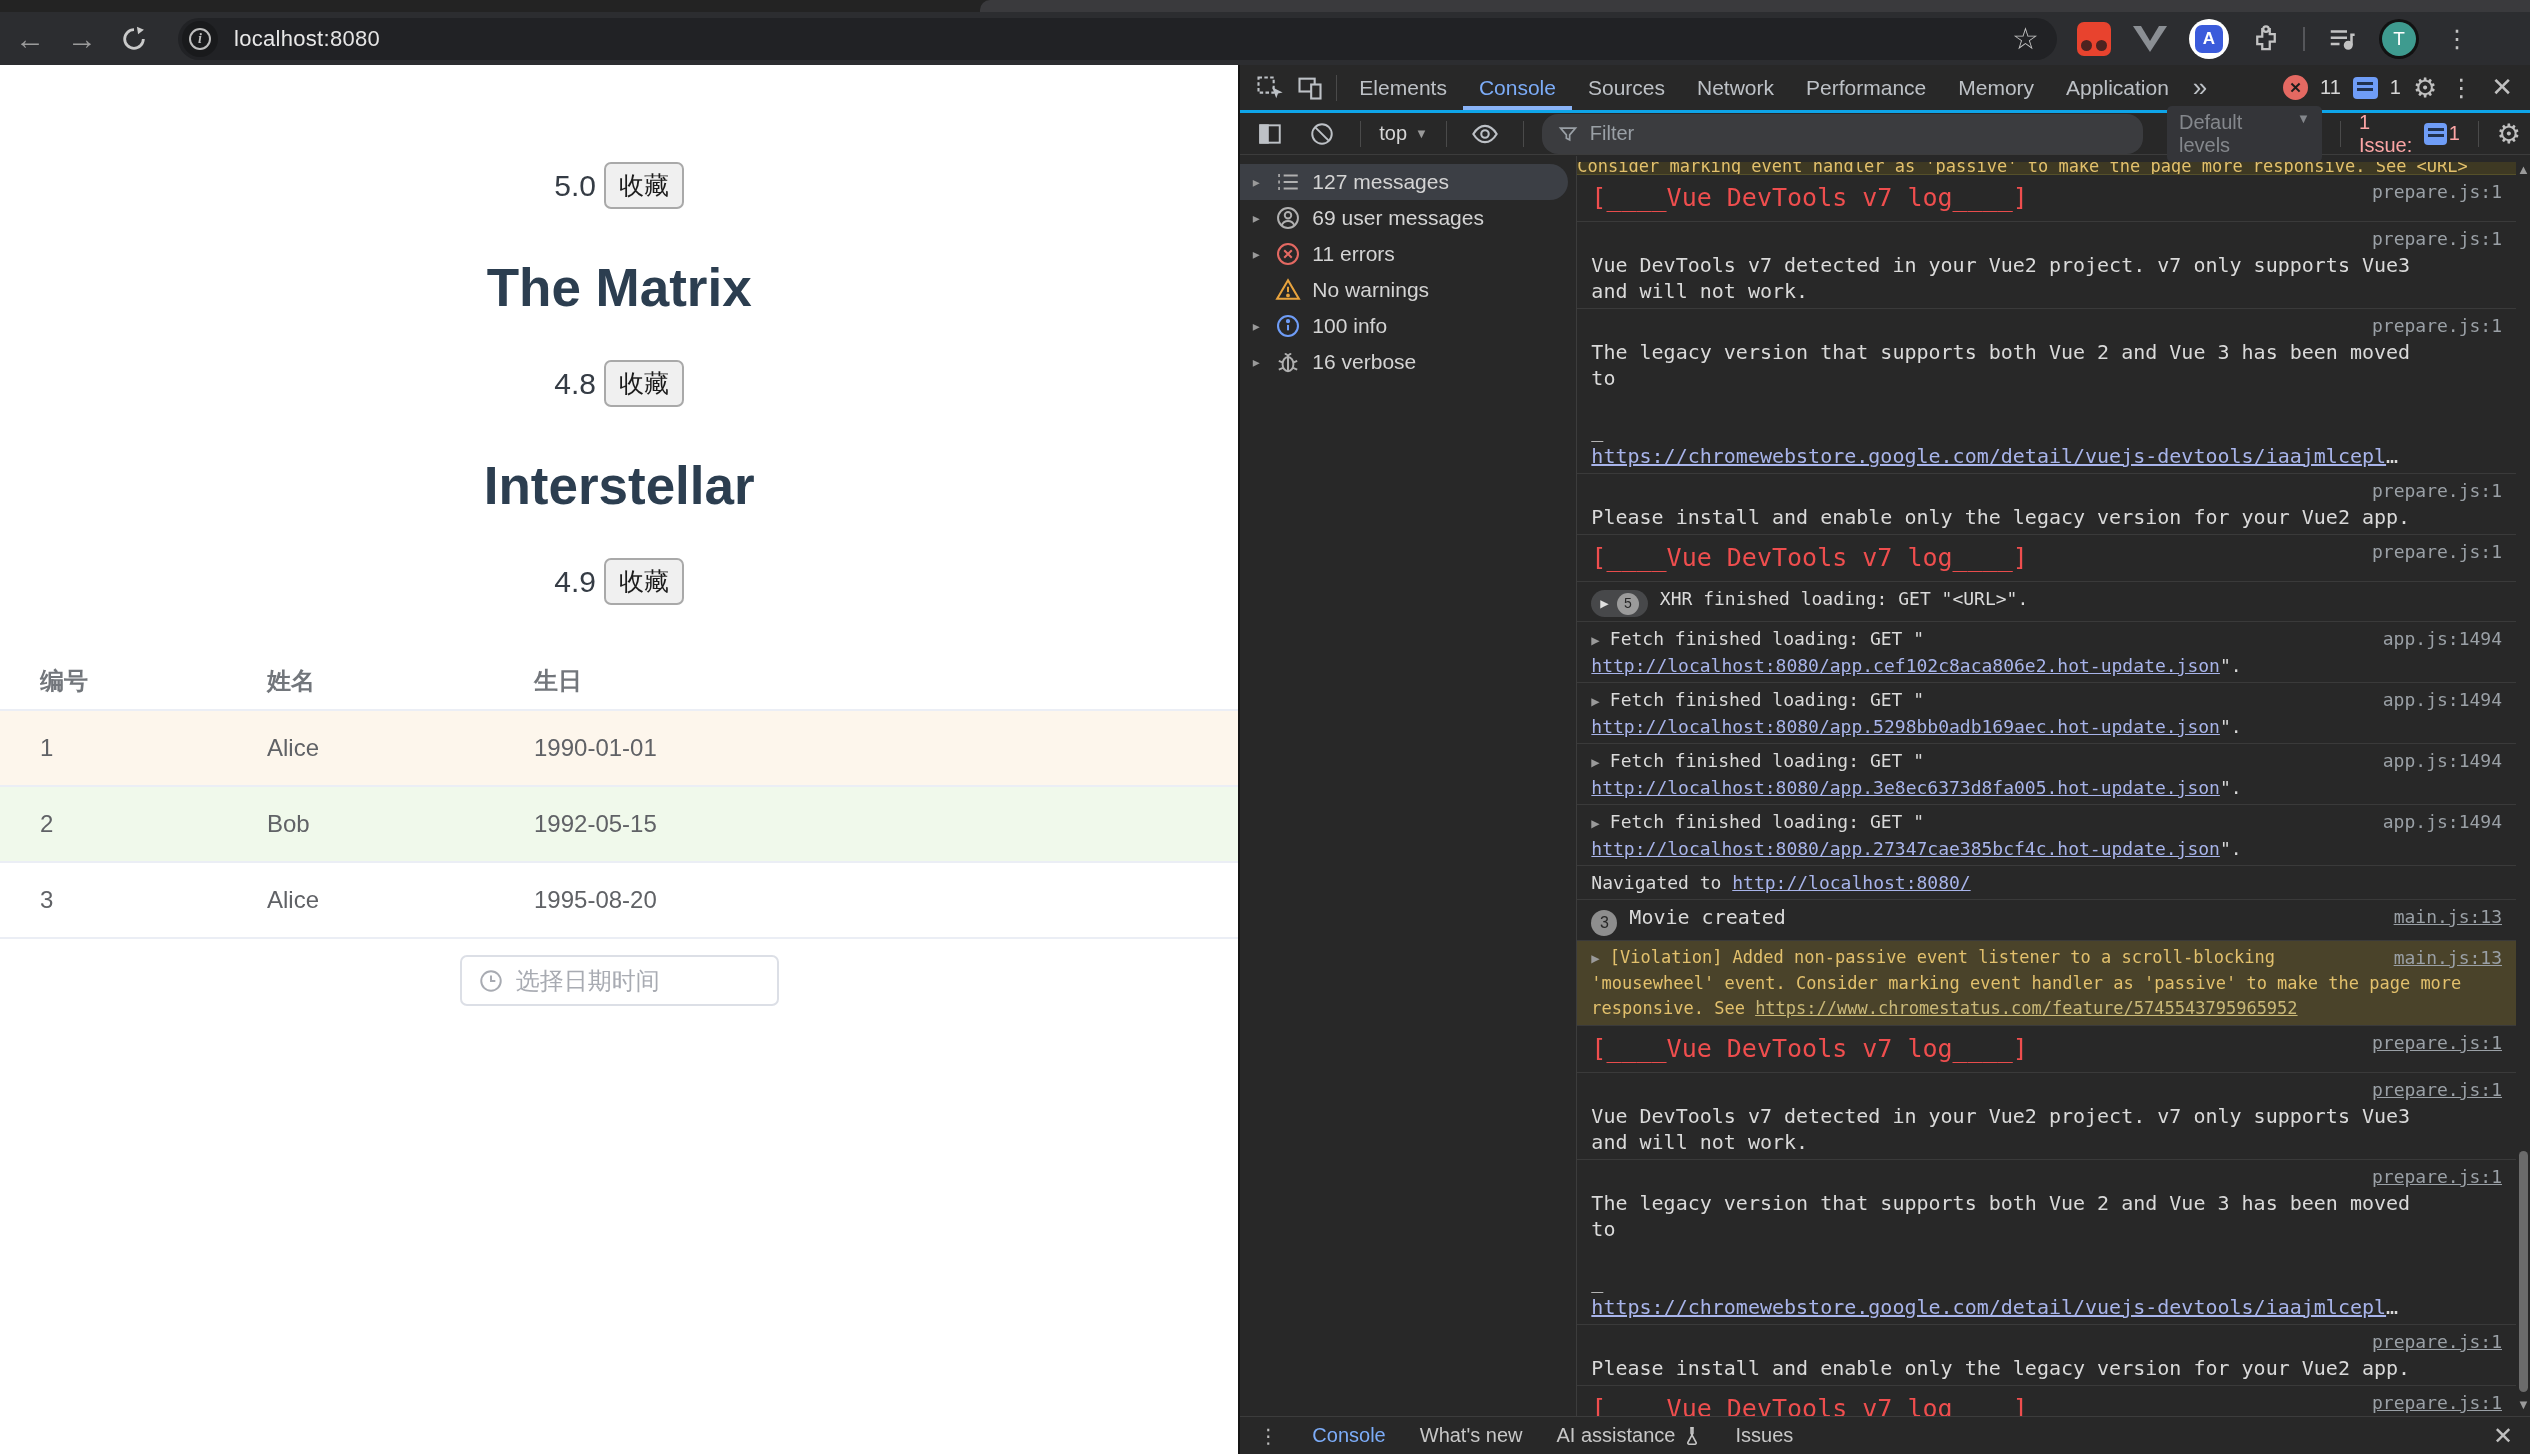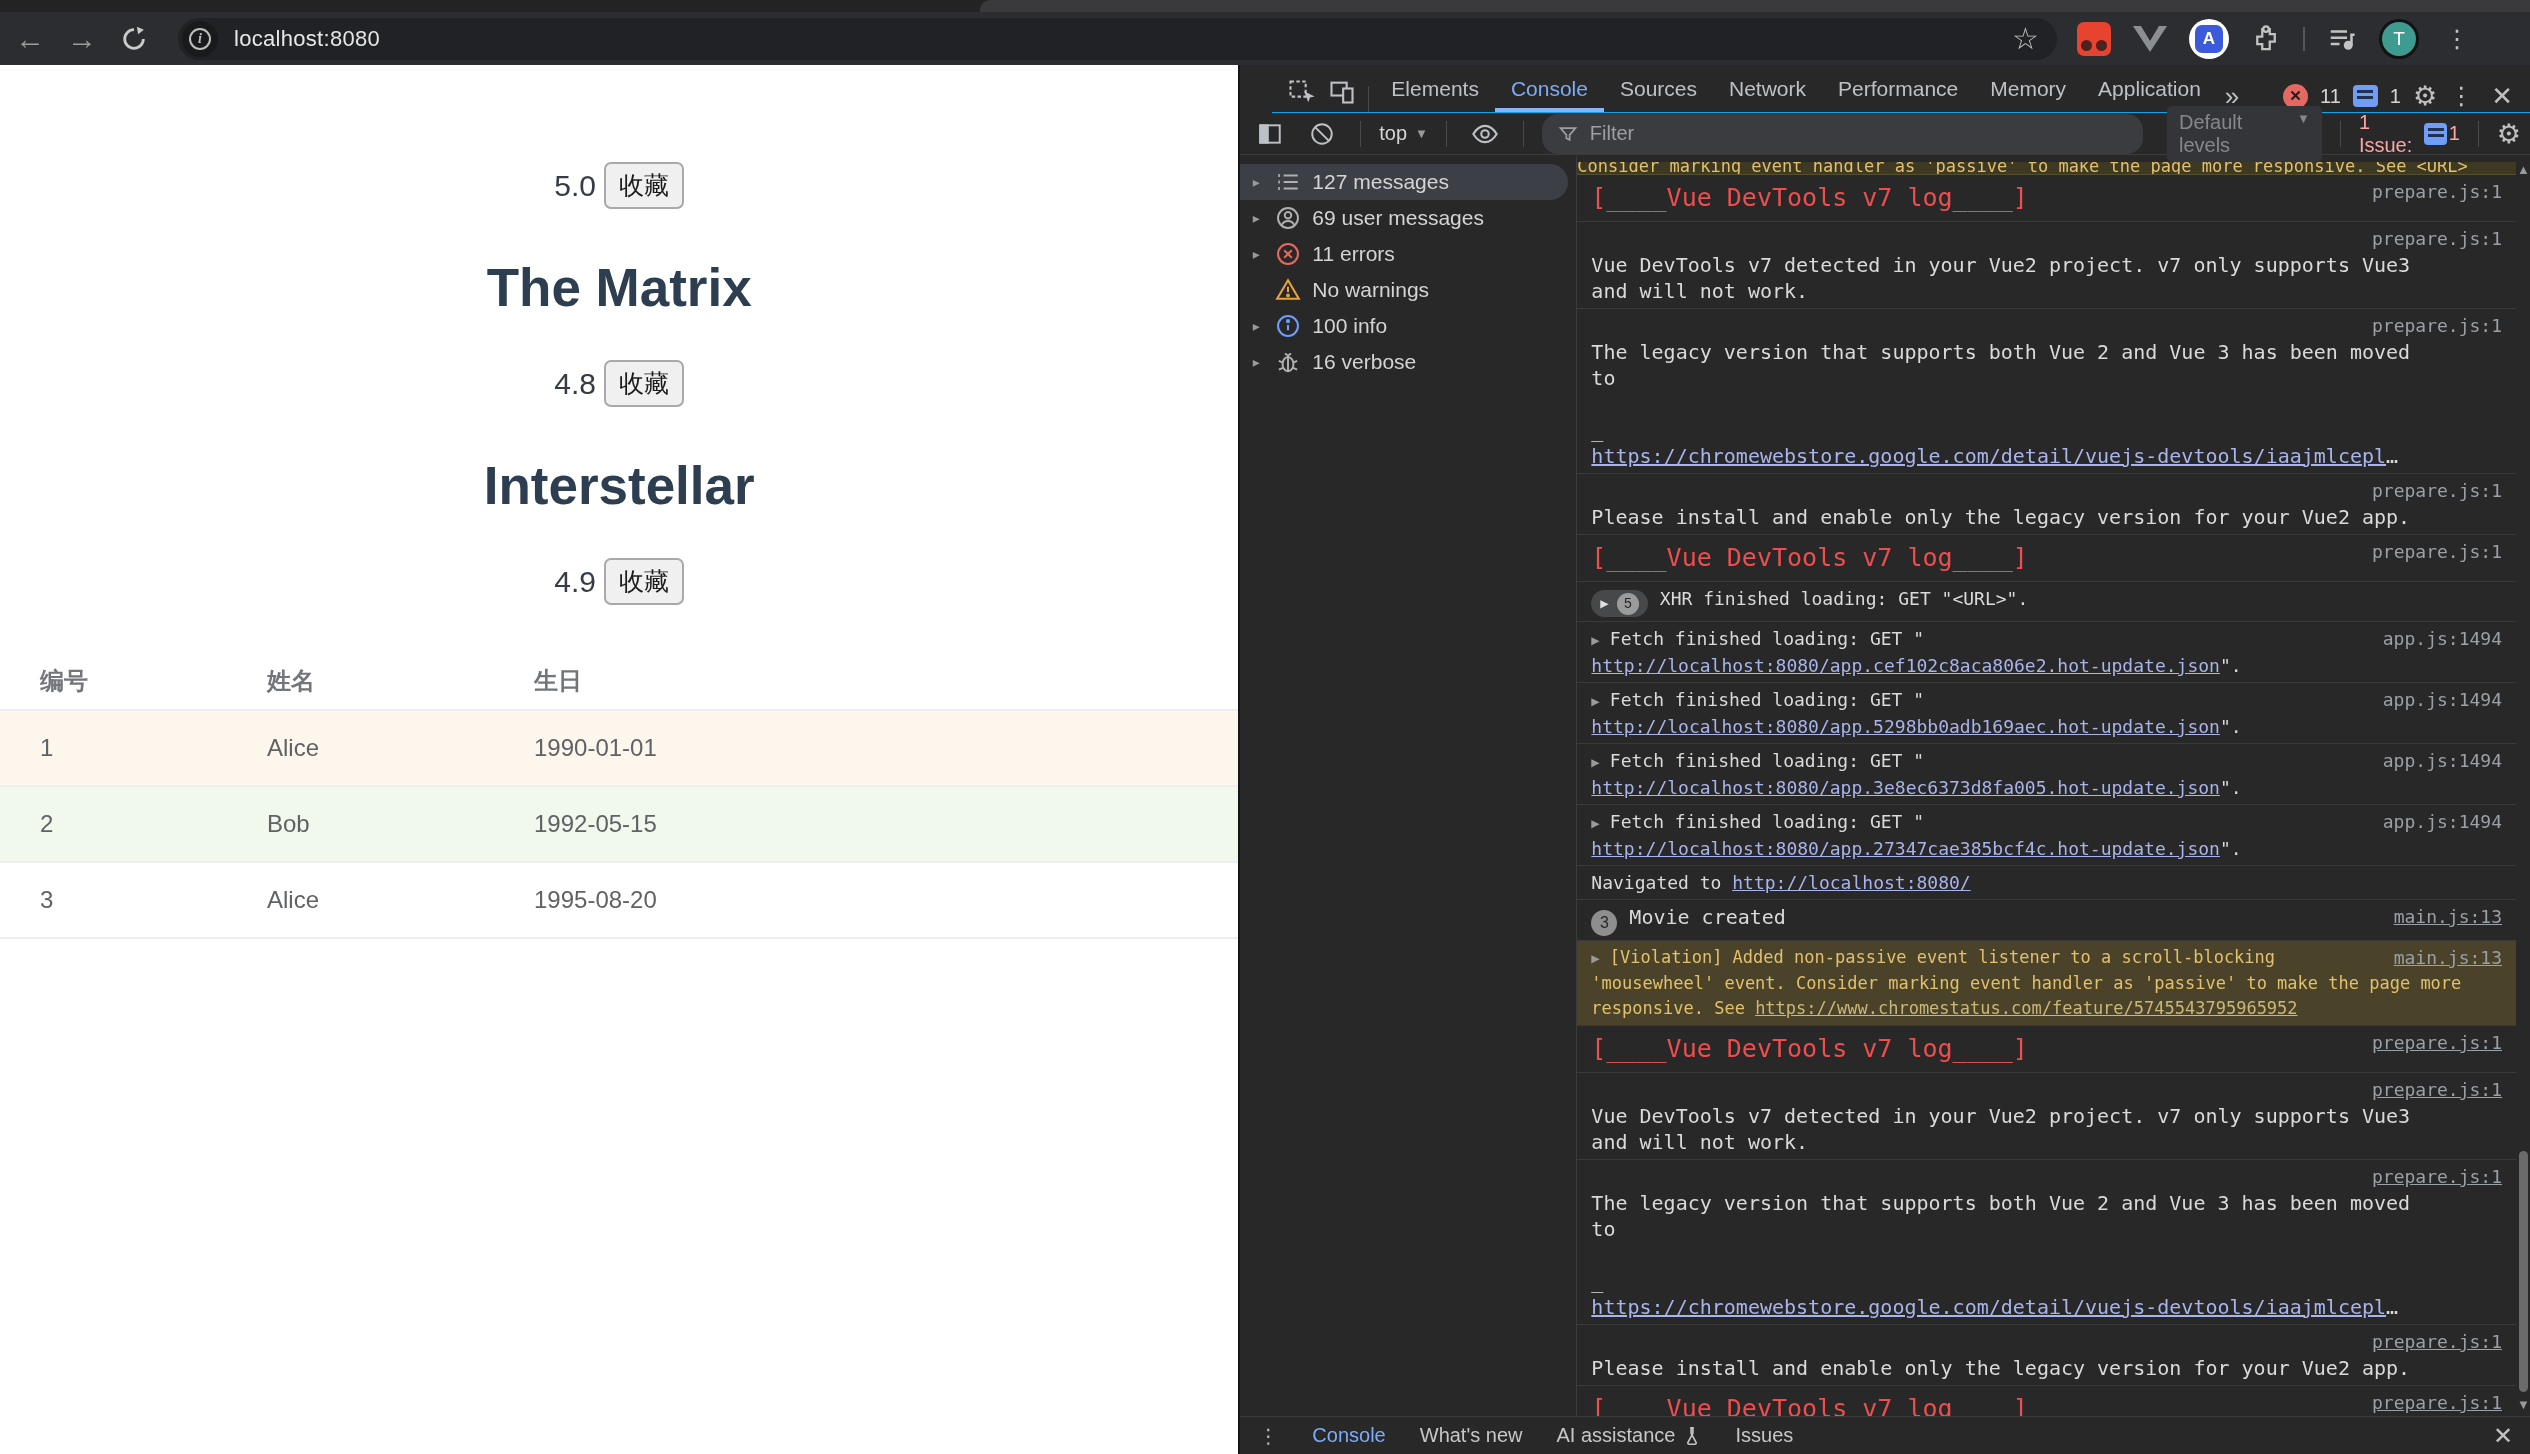--- a/index.html
+++ b/index.html
@@ -49,21 +49,21 @@
   .user-table { width:100%; border-collapse:collapse; margin-top:18px; font-size:24px; }
   .user-table th { text-align:left; font-weight:bold; color:#72767b; padding:12px 0; border-bottom:2px solid #ebeef5; }
   .user-table td { color:#606266; padding:23px 0; border-bottom:2px solid #ebeef5; }
   .user-table th:first-child, .user-table td:first-child { padding-left:40px; width:267px; }
   .user-table th:nth-child(2), .user-table td:nth-child(2) { width:267px; }
   tr.warning-row { background:#fdf6ec; }
   tr.success-row { background:#f0f9eb; }
   .date-input { width:319px; height:51px; border:2px solid #dcdfe6; border-radius:7px; margin:16px auto 0; display:flex; align-items:center; gap:12px; padding:0 16px; color:#a8abb2; font-size:24px; }
 
   
-  .dt-tabbar { height:48px; border-bottom:1px solid #0ea5e9; display:flex; align-items:flex-end; padding-left:10px;margin-left:32px; }
+  .dt-tabbar { height:48px; border-bottom:3px solid #0ea5e9; display:flex; align-items:center; padding-left:10px; }
   .dt-icon-btn { width:40px; height:40px; display:flex; align-items:center; justify-content:center; color:#bdc1c6; flex:none; }
   .dt-tab { height:100%; display:flex; align-items:center; padding:0 16px; font-size:21px; color:#bdc1c6; border-bottom:4px solid transparent; border-top:4px solid transparent; }
   .dt-tab.active { color:#7cacf8; border-bottom-color:#8ab4f8; }
   .tab-sep { width:1px; height:26px; background:#4a4a4a; margin:0 6px; }
   .more-tabs { font-size:26px; color:#bdc1c6; padding:0 8px; }
   .tab-right { margin-left:auto; display:flex; align-items:center; gap:12px; padding-right:12px; }
   .err-dot { width:25px; height:25px; border-radius:50%; background:#e46962; color:#1d1d1d; font-size:15px; font-weight:bold; display:flex; align-items:center; justify-content:center; }
   .count-txt { font-size:20px; color:#d6d6d6; }
   .chat-chip { width:25px; height:22px; background:#6f9df7; border-radius:4px; position:relative; }
   .chat-chip:before { content:""; position:absolute; left:4px; top:5px; width:16px; height:3px; background:#20324f; box-shadow:0 6px 0 #20324f; }
@@ -213,20 +213,29 @@
             <td>Bob</td>
             <td>1992-05-15</td>
           </tr>
           <tr>
             <td>3</td>
             <td>Alice</td>
             <td>1995-08-20</td>
           </tr>
         </tbody>
     </table>
+    <div class="date-input">
+      <span>
+        <svg width="26" height="26" viewBox="0 0 24 24" fill="none" stroke="#a8abb2" stroke-width="1.8">
+            <circle cx="12" cy="12" r="9"></circle>
+            <path d="M12 7v5h4"></path>
+          </svg>
+      </span>
+      <span>选择日期时间</span>
+    </div>
   </div>
 
   <div class="devtools">
     <div class="dt-tabbar">
       <div class="dt-icon-btn">
         <svg width="28" height="28" viewBox="0 0 24 24" fill="none" stroke="#bdc1c6" stroke-width="1.8" stroke-dasharray="3 2">
             <rect x="3" y="3" width="13" height="13"></rect>
           </svg>
         <svg width="14" height="14" viewBox="0 0 12 12" style="margin-left:-12px;margin-top:10px">
             <path d="M1 1 L10 5.5 L6 6.5 L4.5 10.5 Z" fill="#bdc1c6"></path>

